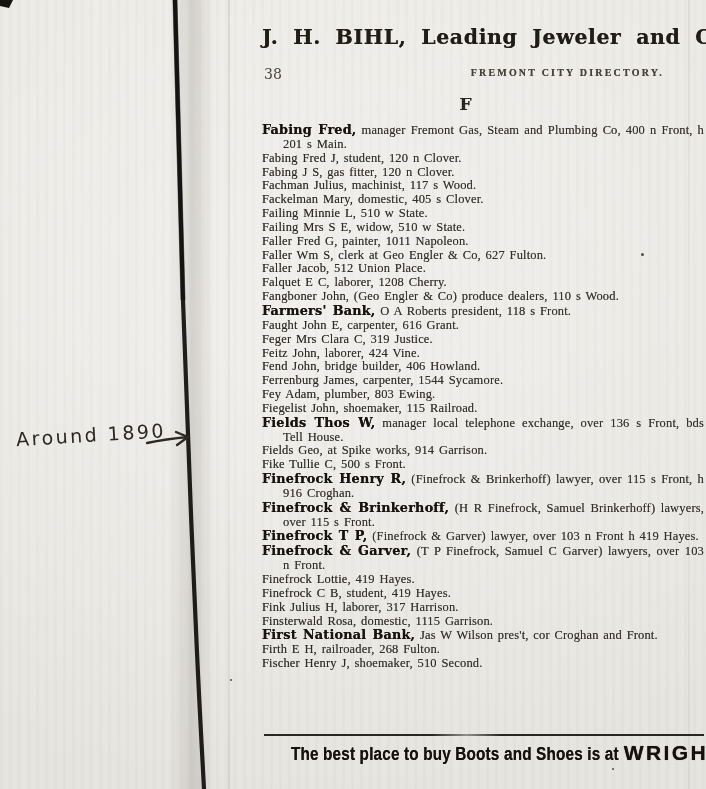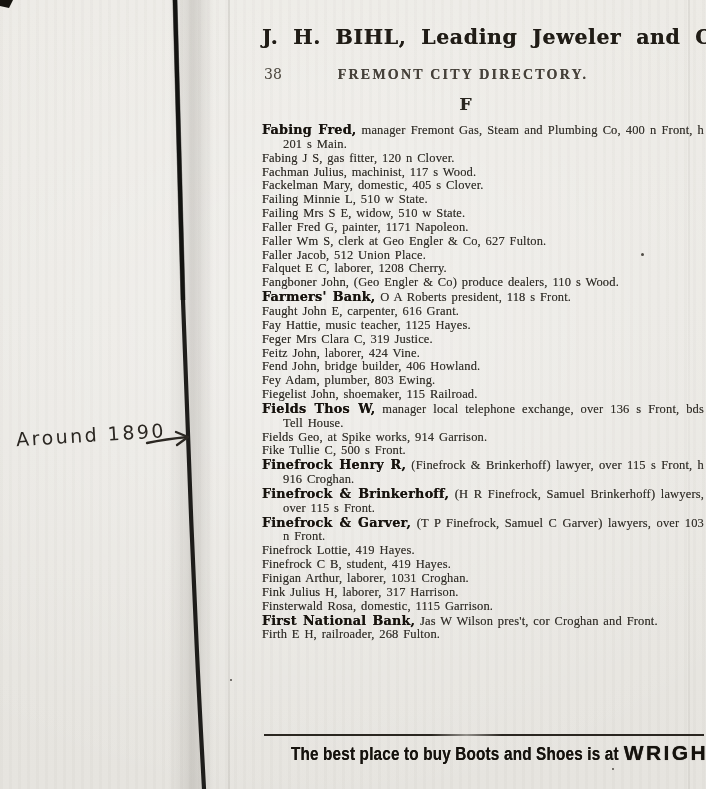--- a/index.html
+++ b/index.html
@@ -29,22 +29,22 @@
     font-family:"DejaVu Serif", serif;font-weight:700;font-size:20.5px;
     letter-spacing:.6px;word-spacing:7px;color:#201c16;
     text-shadow:0 0 .6px rgba(32,28,22,.8);
   }
   .running-head{top:64px;height:16px;font-size:10px;}
   .running-head .pagenum{
     position:absolute;left:2px;top:2px;font-family:"DejaVu Serif", serif;
     font-size:14px;color:#4a453c;
   }
   .running-head .rtitle{
-    position:absolute;left:0;right:40px;top:3px;text-align:center;
-    font-family:"Liberation Serif", serif;font-weight:700;font-size:14px;
+    position:absolute;left:0;right:40px;top:3px;text-align:right;
+    font-family:"Liberation Serif", serif;font-weight:700;font-size:10px;
     letter-spacing:2.2px;color:#46413a;text-shadow:0 0 .5px rgba(60,54,45,.7);
   }
   .section-letter{
     top:94px;left:245px;width:442px;text-align:center;position:absolute;
     font-family:"DejaVu Serif", serif;font-weight:700;font-size:17px;
     letter-spacing:1px;color:#2a2620;text-shadow:0 0 .6px rgba(42,38,32,.8);
   }
 
   .entries{
     position:absolute;left:262px;top:123px;width:442px;
@@ -109,86 +109,88 @@
   <div class="column running-head">
     <span class="pagenum">38</span>
     <span class="rtitle">FREMONT CITY DIRECTORY.</span>
   </div>
 
   <div class="section-letter">F</div>
 
   <div class="entries" id="entries">
     <p><span class="entry-name lead">Fabing Fred,</span><span class="entry-detail"> manager Fremont Gas, Steam and Plumbing Co, 400 n Front, h 201 s Main.</span></p>
 
+    <p><span class="entry-name">Fabing Fred J,</span><span class="entry-detail"> student, 120 n Clover.</span></p>
 
     <p><span class="entry-name">Fabing J S,</span><span class="entry-detail"> gas fitter, 120 n Clover.</span></p>
 
     <p><span class="entry-name">Fachman Julius,</span><span class="entry-detail"> machinist, 117 s Wood.</span></p>
 
     <p><span class="entry-name">Fackelman Mary,</span><span class="entry-detail"> domestic, 405 s Clover.</span></p>
 
     <p><span class="entry-name">Failing Minnie L,</span><span class="entry-detail"> 510 w State.</span></p>
 
     <p><span class="entry-name">Failing Mrs S E,</span><span class="entry-detail"> widow, 510 w State.</span></p>
 
-    <p><span class="entry-name">Faller Fred G,</span><span class="entry-detail"> painter, 1171 Napoleon.</span></p>
+    <p><span class="entry-name">Faller Fred G,</span><span class="entry-detail"> painter, 1011 Napoleon.</span></p>
 
     <p><span class="entry-name">Faller Wm S,</span><span class="entry-detail"> clerk at Geo Engler &amp; Co, 627 Fulton.</span></p>
 
     <p><span class="entry-name">Faller Jacob,</span><span class="entry-detail"> 512 Union Place.</span></p>
 
     <p><span class="entry-name">Falquet E C,</span><span class="entry-detail"> laborer, 1208 Cherry.</span></p>
 
     <p><span class="entry-name">Fangboner John,</span><span class="entry-detail"> (Geo Engler &amp; Co) produce dealers, 110 s Wood.</span></p>
 
     <p><span class="entry-name lead">Farmers' Bank,</span><span class="entry-detail"> O A Roberts president, 118 s Front.</span></p>
 
 
     <p><span class="entry-name">Faught John E,</span><span class="entry-detail"> carpenter, 616 Grant.</span></p>
 
-    <p><span class="entry-name">Fay Hattie,</span><span class="entry-detail"> music teacher, 1125 Hayes.</span></p>
 
     <p><span class="entry-name">Feger Mrs Clara C,</span><span class="entry-detail"> 319 Justice.</span></p>
 
     <p><span class="entry-name">Feitz John,</span><span class="entry-detail"> laborer, 424 Vine.</span></p>
 
     <p><span class="entry-name">Fend John,</span><span class="entry-detail"> bridge builder, 406 Howland.</span></p>
 
+    <p><span class="entry-name">Ferrenburg James,</span><span class="entry-detail"> carpenter, 1544 Sycamore.</span></p>
 
     <p><span class="entry-name">Fey Adam,</span><span class="entry-detail"> plumber, 803 Ewing.</span></p>
 
     <p><span class="entry-name">Fiegelist John,</span><span class="entry-detail"> shoemaker, 115 Railroad.</span></p>
 
     <p><span class="entry-name lead">Fields Thos W,</span><span class="entry-detail"> manager local telephone exchange, over 136 s Front, bds Tell House.</span></p>
 
     <p><span class="entry-name">Fields Geo,</span><span class="entry-detail"> at Spike works, 914 Garrison.</span></p>
 
     <p><span class="entry-name">Fike Tullie C,</span><span class="entry-detail"> 500 s Front.</span></p>
 
     <p><span class="entry-name lead">Finefrock Henry R,</span><span class="entry-detail"> (Finefrock &amp; Brinkerhoff) lawyer, over 115 s Front, h 916 Croghan.</span></p>
 
     <p><span class="entry-name lead">Finefrock &amp; Brinkerhoff,</span><span class="entry-detail"> (H R Finefrock, Samuel Brinkerhoff) lawyers, over 115 s Front.</span></p>
 
+    <p><span class="entry-name lead">Finefrock T P,</span><span class="entry-detail"> (Finefrock &amp; Garver) lawyer, over 103 n Front h 419 Hayes.</span></p>
 
     <p><span class="entry-name lead">Finefrock &amp; Garver,</span><span class="entry-detail"> (T P Finefrock, Samuel C Garver) lawyers, over 103 n Front.</span></p>
 
     <p><span class="entry-name">Finefrock Lottie,</span><span class="entry-detail"> 419 Hayes.</span></p>
 
     <p><span class="entry-name">Finefrock C B,</span><span class="entry-detail"> student, 419 Hayes.</span></p>
 
-    <p><span class="entry-name">Finigan Arthur,</span><span class="entry-detail"> laborer, 1031 Croghan.</span></p>
 
     <p><span class="entry-name">Fink Julius H,</span><span class="entry-detail"> laborer, 317 Harrison.</span></p>
 
     <p><span class="entry-name">Finsterwald Rosa,</span><span class="entry-detail"> domestic, 1115 Garrison.</span></p>
 
     <p><span class="entry-name lead">First National Bank,</span><span class="entry-detail"> Jas W Wilson pres't, cor Croghan and Front.</span></p>
 
     <p><span class="entry-name">Firth E H,</span><span class="entry-detail"> railroader, 268 Fulton.</span></p>
 
+    <p><span class="entry-name">Fischer Henry J,</span><span class="entry-detail"> shoemaker, 510 Second.</span></p>
   </div>
 
   <div class="annotation">Around 1890</div>
   <svg class="annotation-arrow" width="56" height="22">
     <path d="M3,15 Q22,11 44,9" fill="none" stroke="#2b2722" stroke-width="2.3" stroke-linecap="round"></path>
     <path d="M44,9 l-12,-5 M44,9 l-11,8" fill="none" stroke="#2b2722" stroke-width="2.3" stroke-linecap="round"></path>
   </svg>
 
   <div class="footer-rule"></div>
   <div class="footer-ad">

